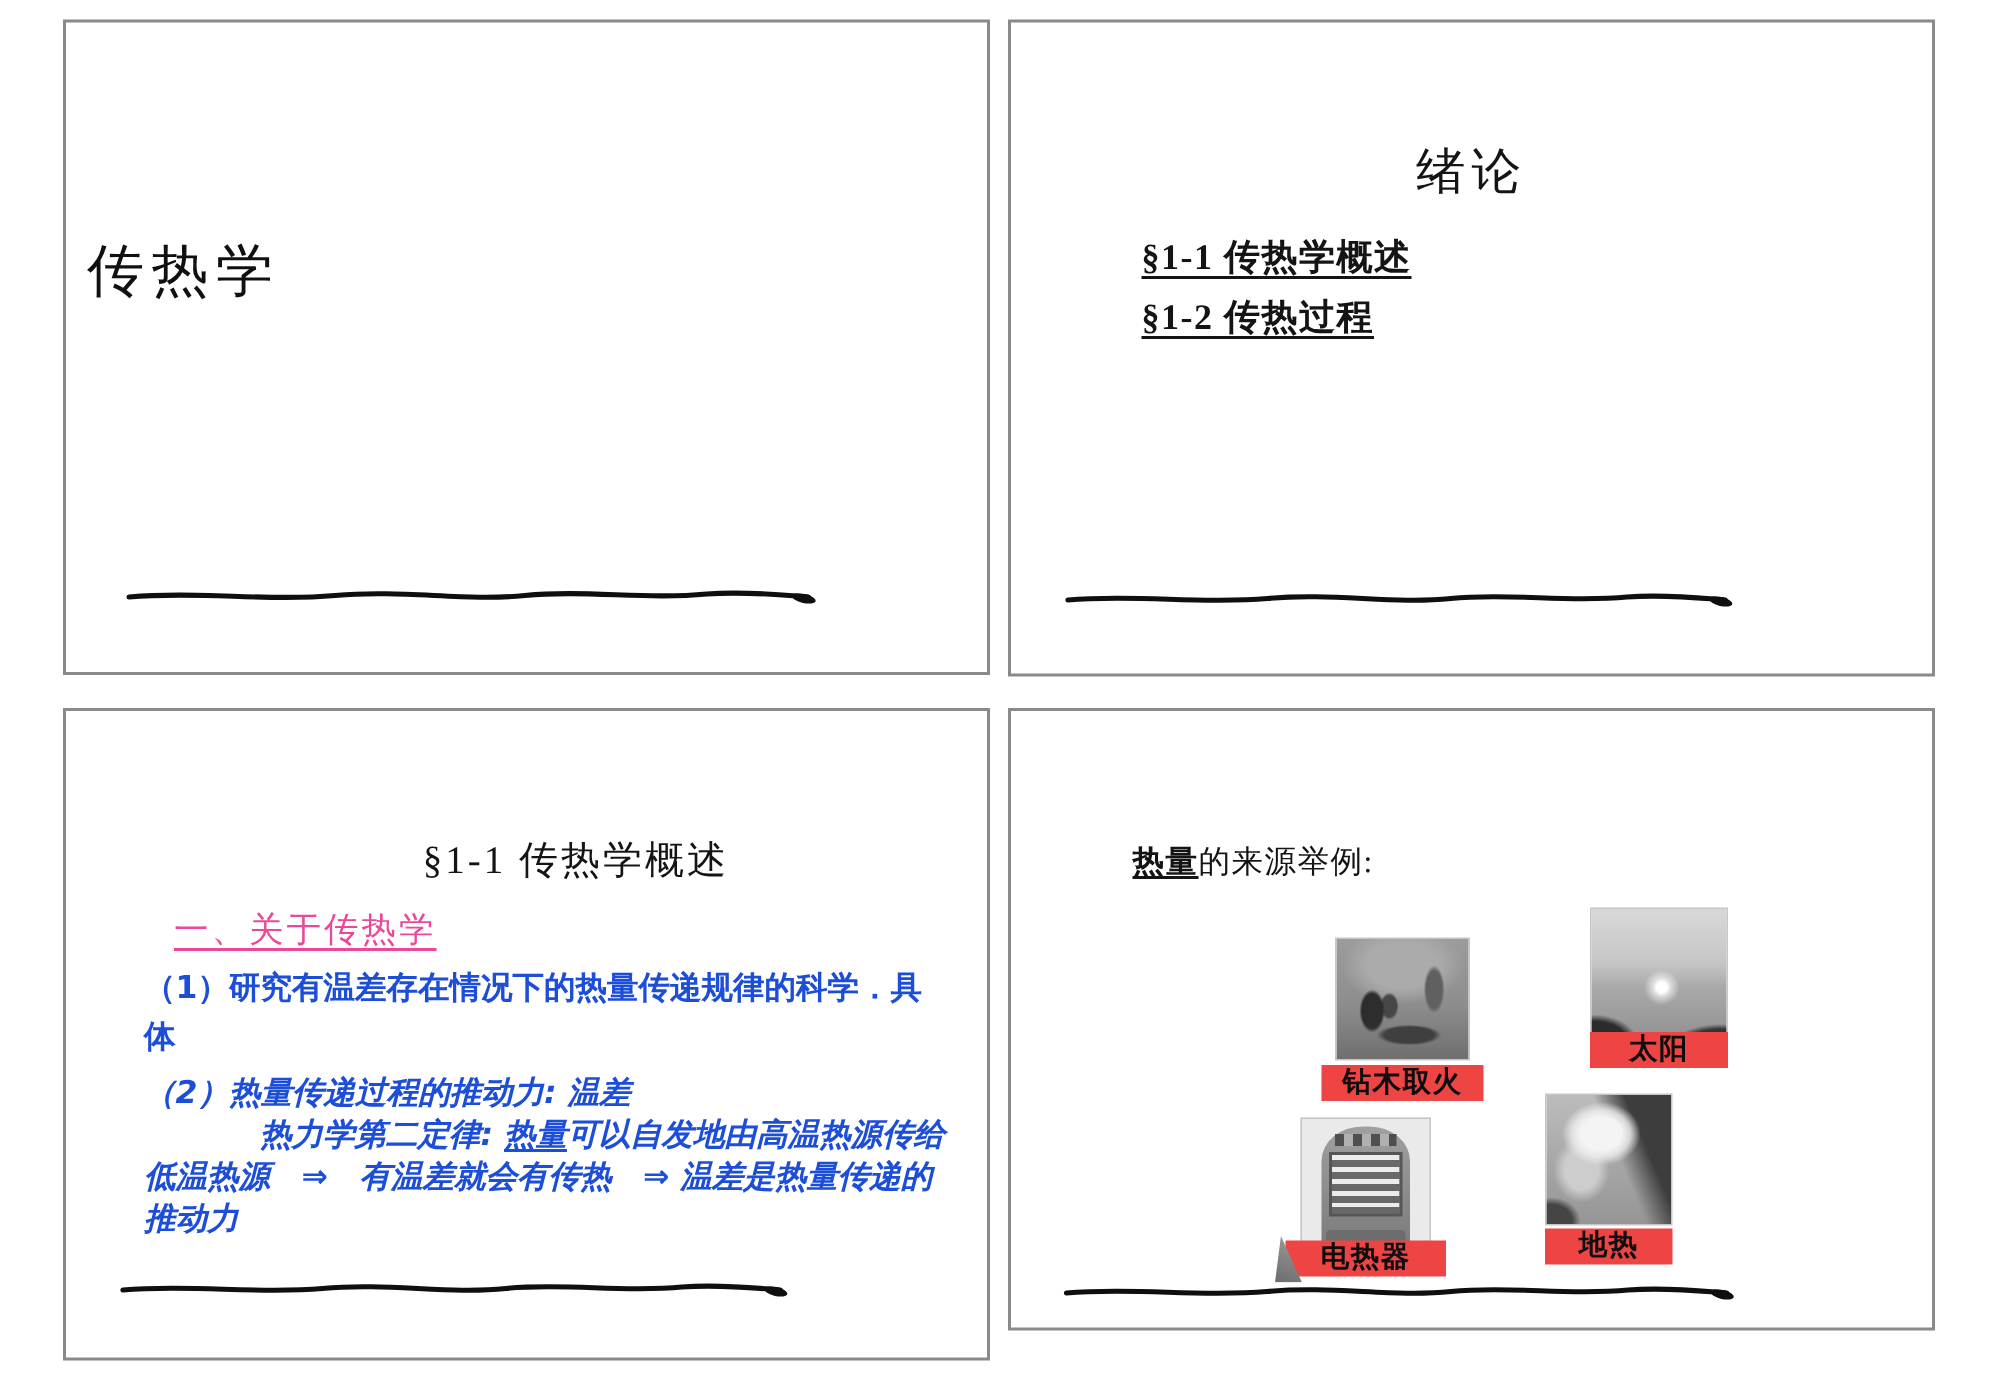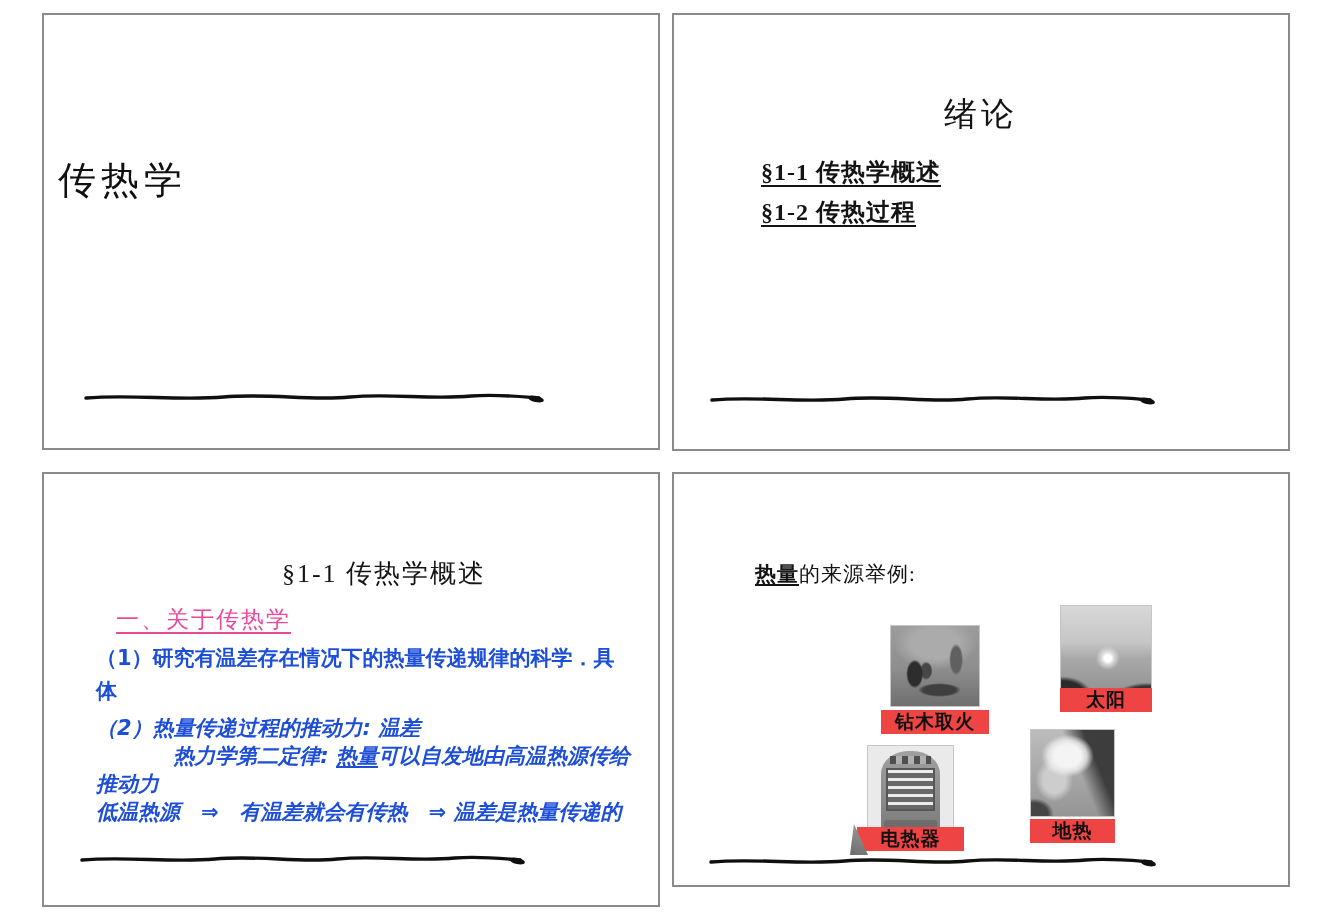--- a/index.html
+++ b/index.html
@@ -117,22 +117,22 @@
 <div class="slide" id="slide-3">
   <div class="abs s3-title">§1-1 传热学概述</div>
   <div class="abs s3-heading">一、关于传热学</div>
   <div class="abs s3-body">
     <div class="p1">
       <div>（1）研究有温差存在情况下的热量传递规律的科学．具体</div>
     </div>
     <div class="p2">
       <div>（2）热量传递过程的推动力: 温差</div>
       <div class="indent2"><span>热力学第二定律: </span><span class="u">热量</span><span>可以自发地由高温热源传给</span></div>
+      <div>低温热源　⇒　有温差就会有传热　⇒ 温差是热量传递的</div>
       <div>推动力</div>
-      <div>低温热源　⇒　有温差就会有传热　⇒ 温差是热量传递的</div>
     </div>
   </div>
   <div class="squiggle" style="left:34px;top:377px;width:450px;">
     <svg viewBox="0 0 460 16" preserveAspectRatio="none">
       <path d="M4 9 C 50 5, 95 12, 140 8 C 185 4, 225 12, 265 8 C 305 4, 345 11, 385 7 C 412 5, 438 8, 452 9"></path>
       <ellipse cx="449" cy="10" rx="8" ry="3" transform="rotate(12 449 10)"></ellipse>
     </svg>
   </div>
 </div>
 

